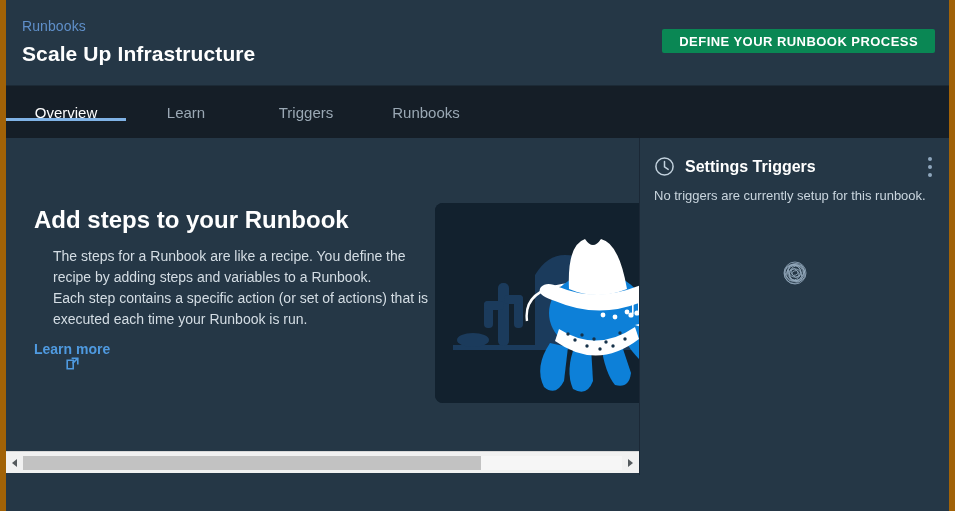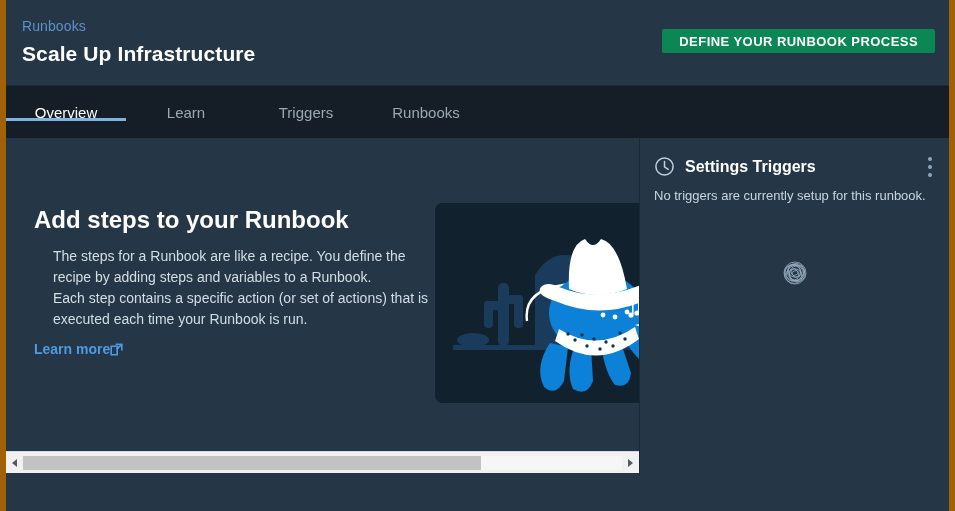--- a/index.html
+++ b/index.html
@@ -166,20 +166,21 @@
     position: absolute;
     left: 28px;
     top: 203px;
     font-size: 14px;
     font-weight: bold;
     color: #4f9ae0;
     text-decoration: none;
     display: inline-flex;
     align-items: center;
     cursor: pointer;
+    flex-direction: column;
   }
   .learn-more svg { display: block; }
 
   
   .illustration-card {
     position: absolute;
     left: 429px;
     top: 65px;
     width: 268px;
     height: 200px;

